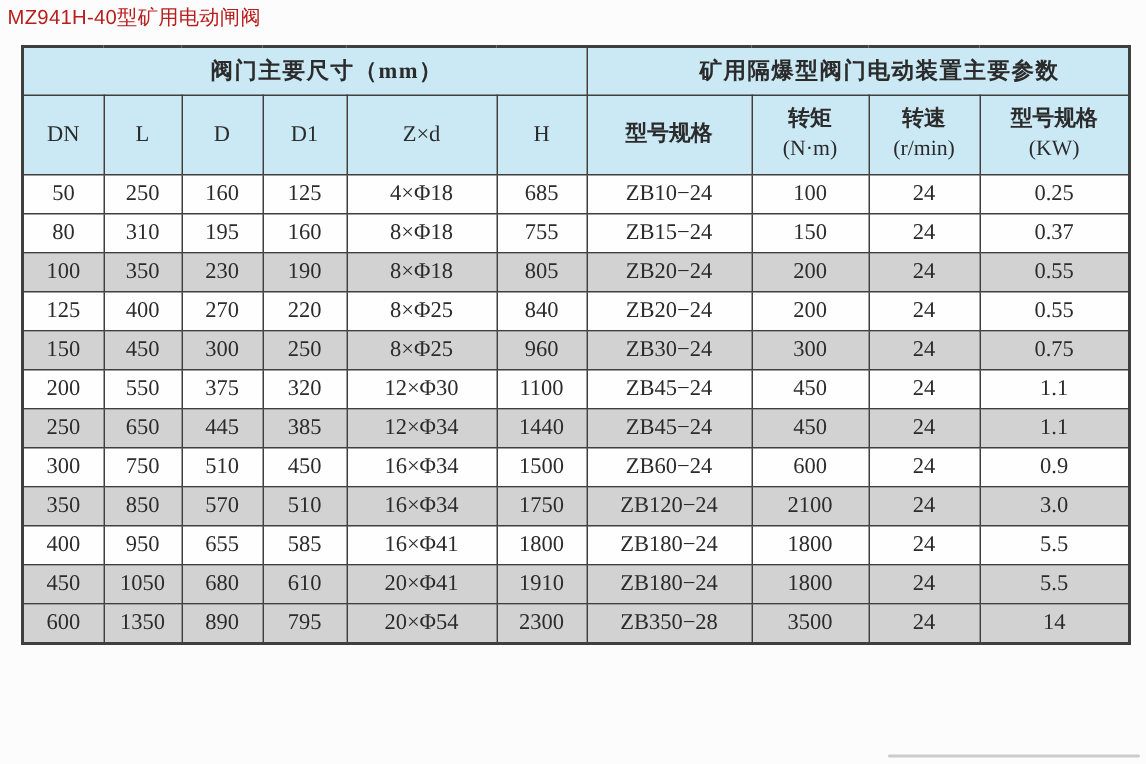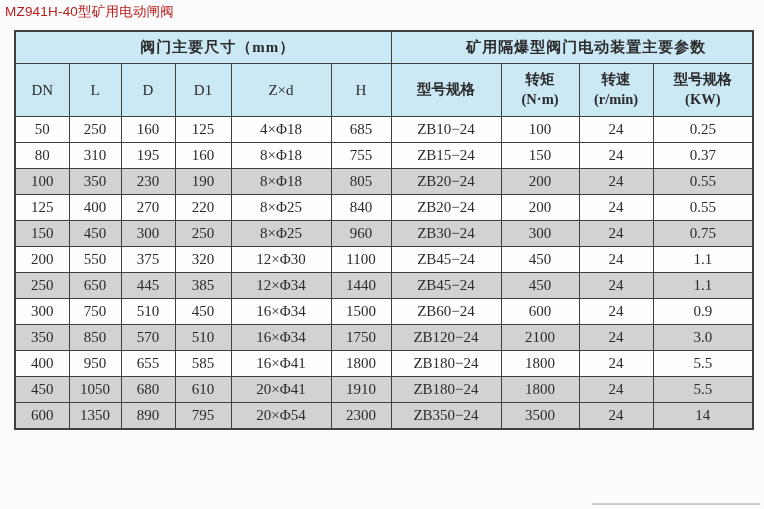--- a/index.html
+++ b/index.html
@@ -34,21 +34,21 @@
     border:1px solid var(--border);
     text-align:center;vertical-align:middle;
     padding:0 2px;
     overflow:hidden;white-space:nowrap;
   }
   thead th{background:var(--header-bg);font-weight:normal;}
   tr.group-row th{height:31px;font-weight:bold;font-size:15px;letter-spacing:1px;padding-left:31px;}
   tr.cols-row th{height:52px;line-height:1.35;}
   .col-label{display:block;font-size:15px;}
   .col-label.zh{font-weight:bold;font-size:14.5px;}
-  .col-sub{display:block;font-size:14.5px;font-weight:bold;}
+  .col-sub{display:block;font-size:14.5px;font-weight:normal;}
   tbody td{height:25px;background:var(--row-bg);}
   tbody tr.alt td{background:var(--row-alt-bg);}
   .artifact-line{
     position:absolute;left:592px;top:503px;width:168px;height:2px;
     background:#cccccc;border-radius:1px;
   }
 </style>
 </head>
 <body>
 
@@ -243,21 +243,21 @@
           <td>24</td>
           <td>5.5</td>
         </tr>
         <tr class="alt">
           <td>600</td>
           <td>1350</td>
           <td>890</td>
           <td>795</td>
           <td>20×Φ54</td>
           <td>2300</td>
-          <td>ZB350−24</td>
+          <td>ZB350−28</td>
           <td>3500</td>
           <td>24</td>
           <td>14</td>
         </tr>
       </tbody>
   </table>
 
   <div class="artifact-line"></div>
 </div>
 

